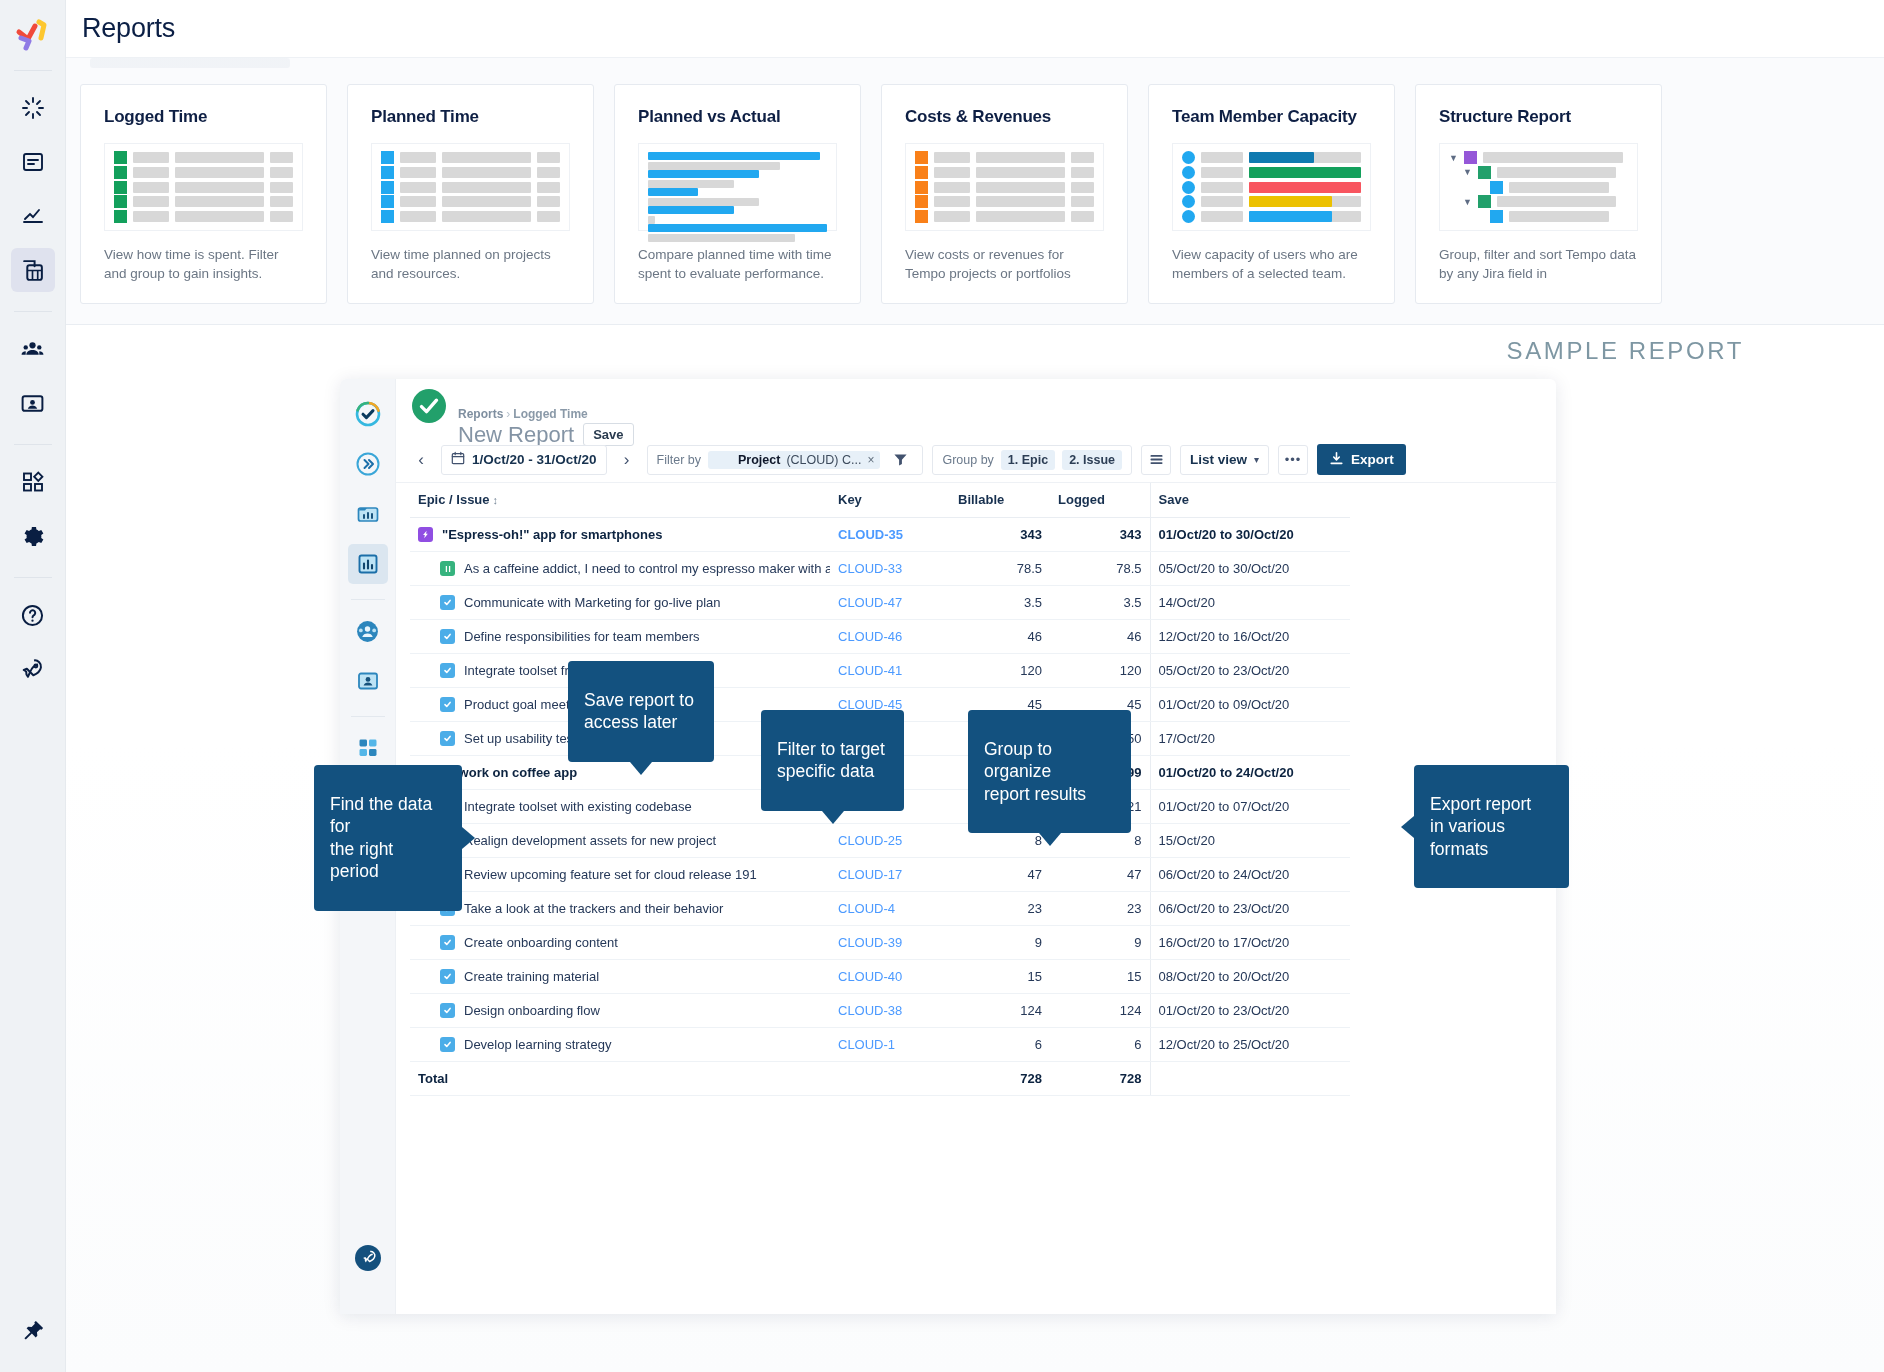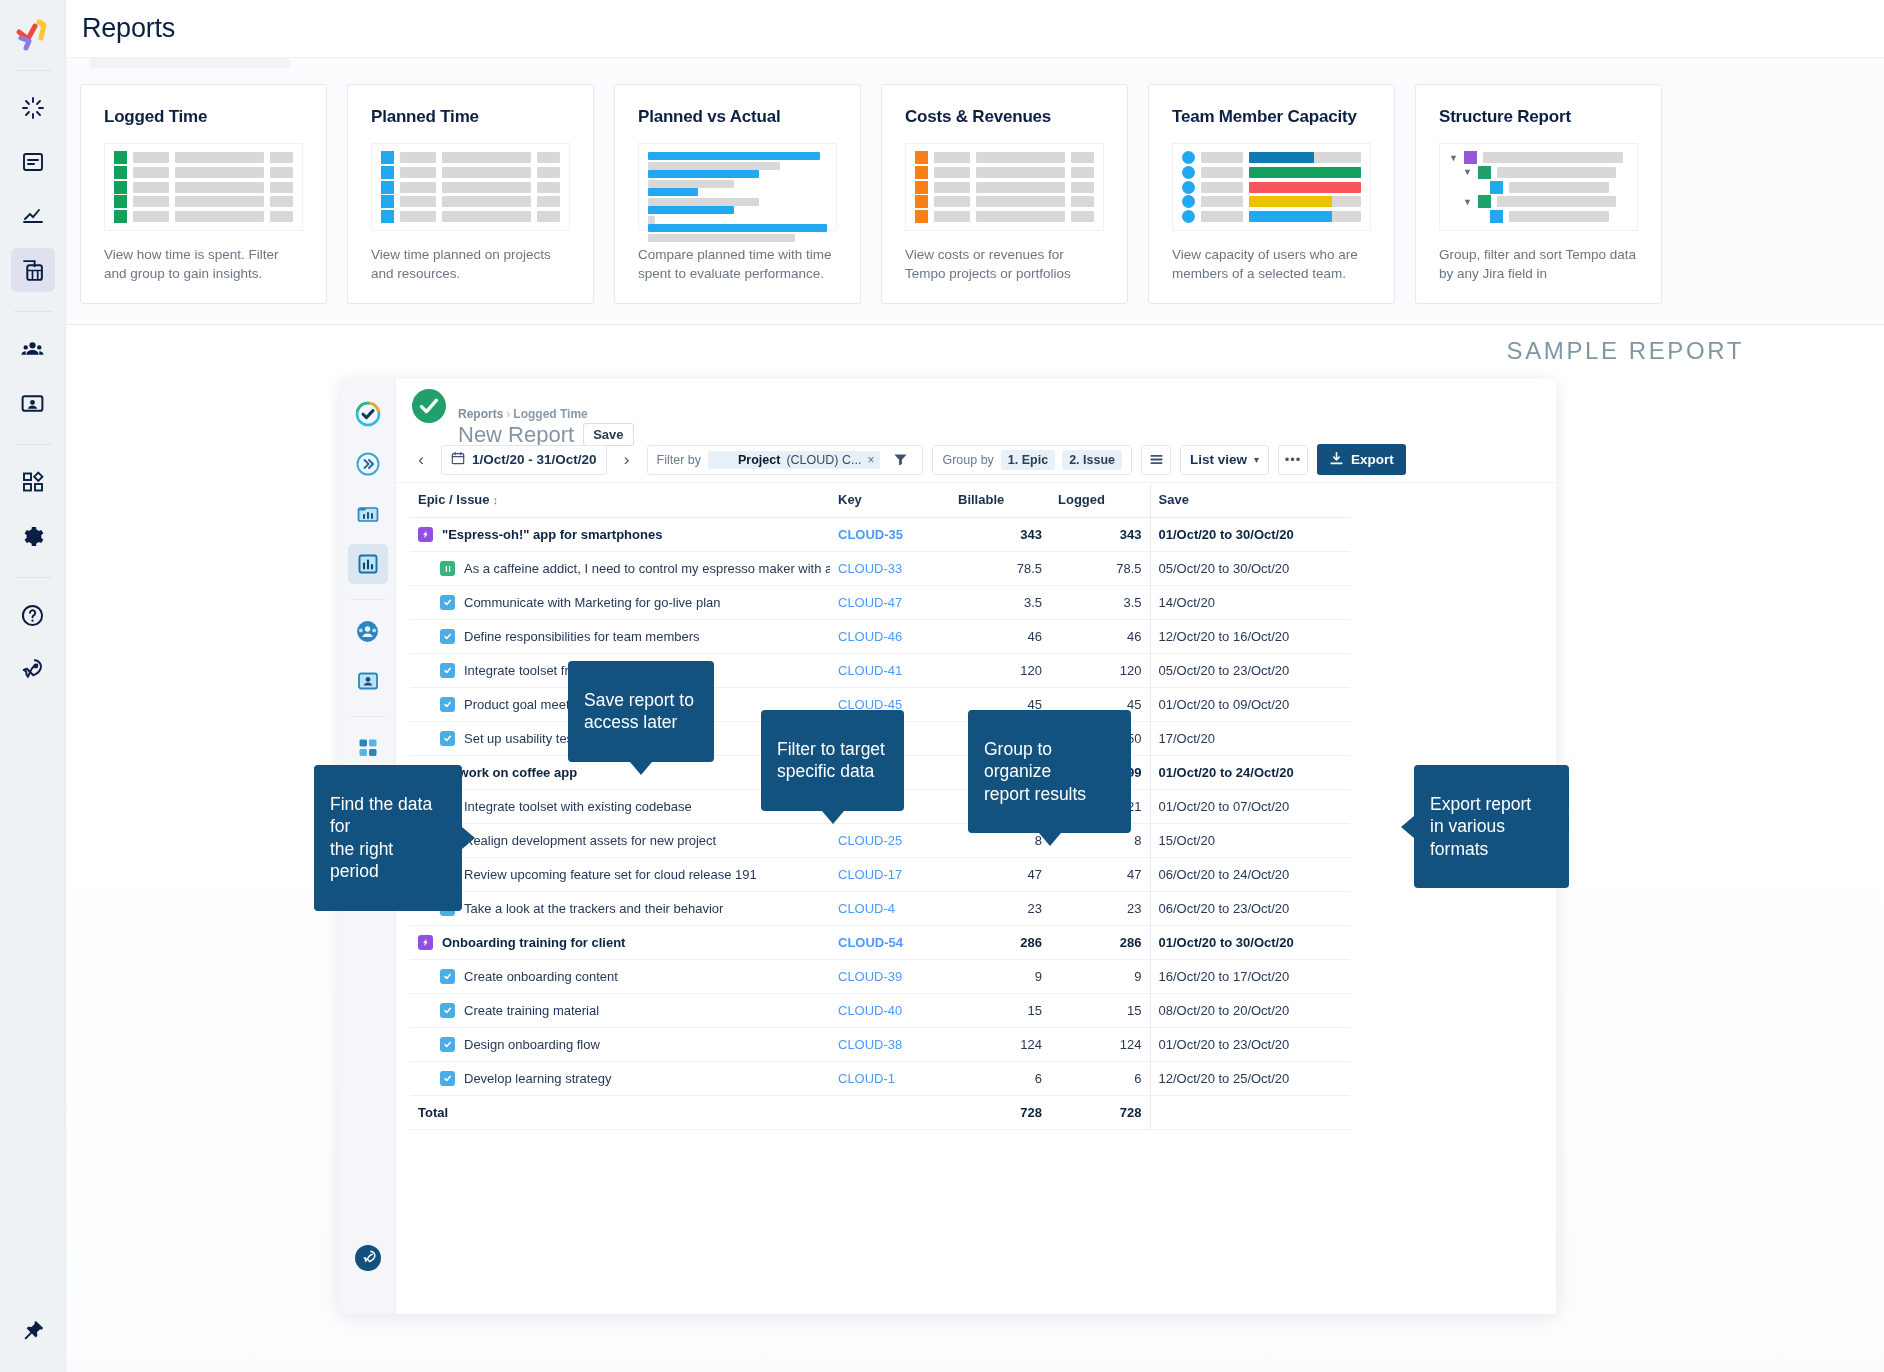--- a/index.html
+++ b/index.html
@@ -873,36 +873,20 @@
                         </svg>
                       </span>
                       <span>Take a look at the trackers and their behavior</span>
                     </span>
                   </td>
                   <td class="colKey"><a class="keyLink">CLOUD-4</a></td>
                   <td class="colNum">23</td>
                   <td class="colNum">23</td>
                   <td class="colDate">06/Oct/20 to 23/Oct/20</td>
                 </tr>
-                <tr class="epic">
-                  <td class="colName">
-                    <span class="nameCell ">
-                      <span class="typeIcon ti-epic">
-                        <svg width="9" height="9" viewBox="0 0 10 10" fill="#fff">
-                          <path d="M6.2.8L2.3 5.6h2L3.6 9.2 7.6 4.3h-2z"></path>
-                        </svg>
-                      </span>
-                      <span>Onboarding training for client</span>
-                    </span>
-                  </td>
-                  <td class="colKey"><a class="keyLink">CLOUD-54</a></td>
-                  <td class="colNum">286</td>
-                  <td class="colNum">286</td>
-                  <td class="colDate">01/Oct/20 to 30/Oct/20</td>
-                </tr>
                 <tr class="child">
                   <td class="colName">
                     <span class="nameCell child">
                       <span class="typeIcon ti-task">
                         <svg width="9" height="9" viewBox="0 0 10 10" fill="none" stroke="#fff" stroke-width="1.7" stroke-linecap="round" stroke-linejoin="round">
                           <path d="M2.2 5.1l2 2L7.9 2.7"></path>
                         </svg>
                       </span>
                       <span>Create onboarding content</span>
                     </span>

